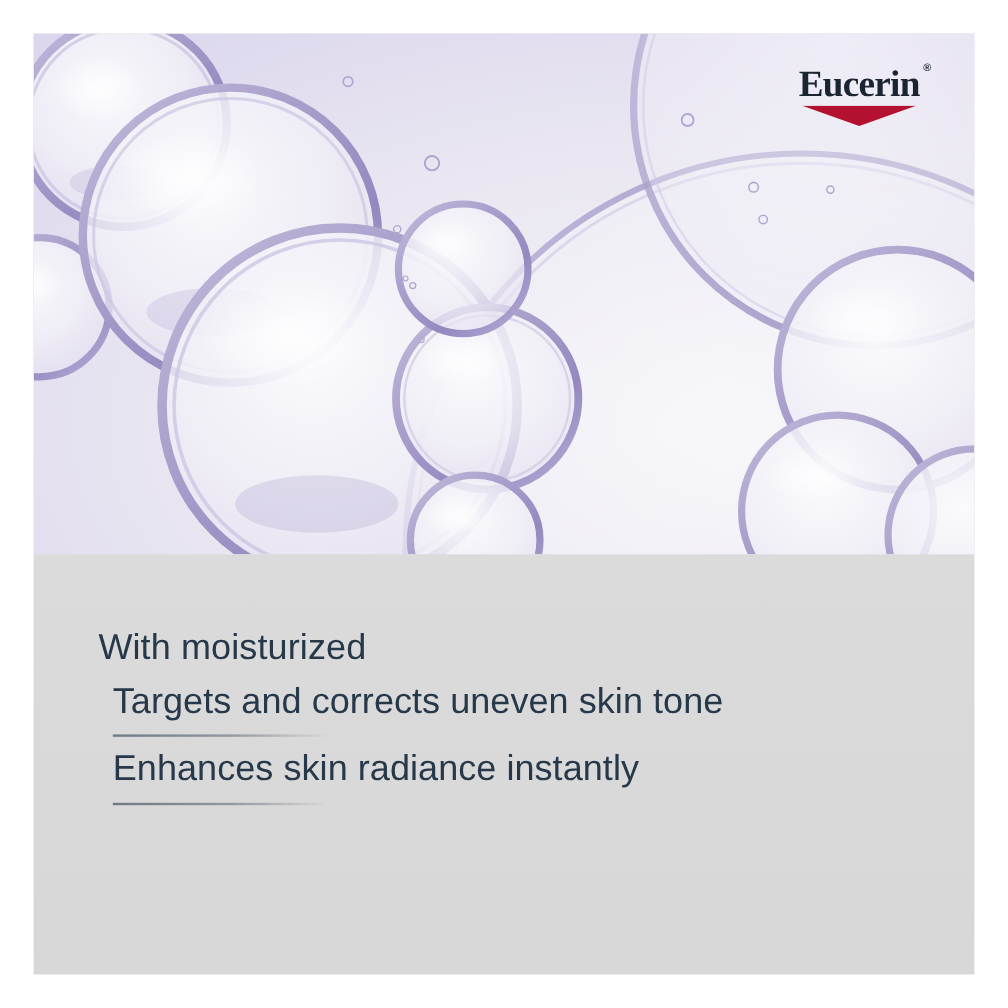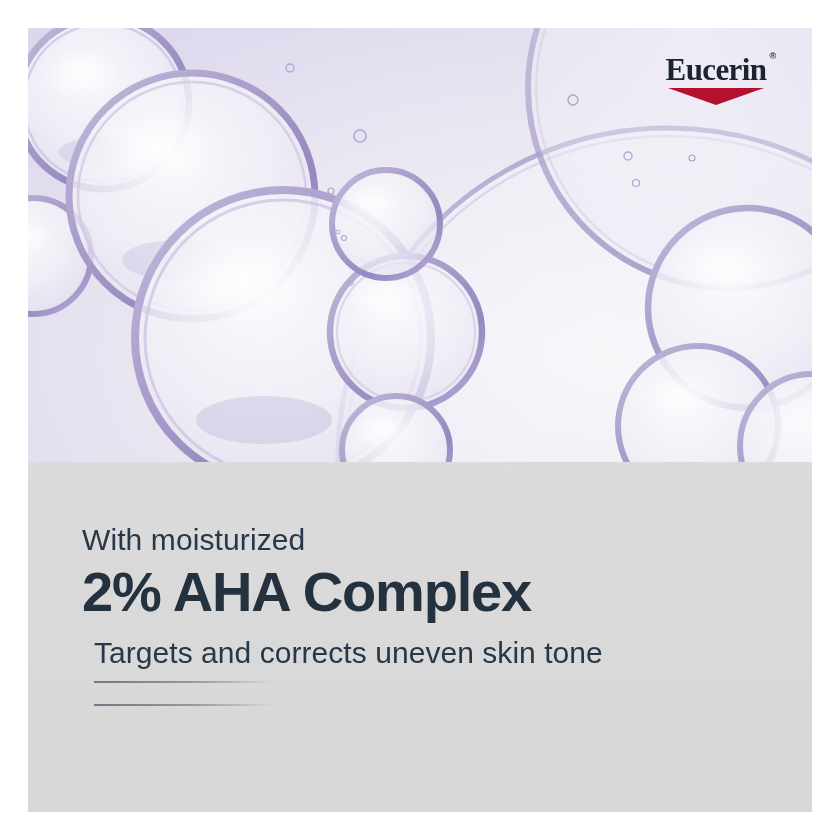--- a/index.html
+++ b/index.html
@@ -265,28 +265,28 @@
         <span class="logo-word"><span>Eucerin</span><span class="logo-reg">®</span></span>
         <div class="logo-tri"></div>
       </div>
     </div>
 
     <div id="panel">
       <div id="copy">
 
         <p class="eyebrow">With moisturized</p>
 
-        <h1 class="headline">2% AHA Complex</h1>
 
         <ul class="benefits">
           <li class="benefit">
             <span class="benefit-text">Targets and corrects uneven skin tone</span>
             <span class="benefit-rule"></span>
           </li>
           <li class="benefit">
+            <span class="benefit-text">Enhances skin radiance instantly</span>
             <span class="benefit-rule"></span>
           </li>
         </ul>
 
       </div>
     </div>
 
   </div>
 </div>
 

